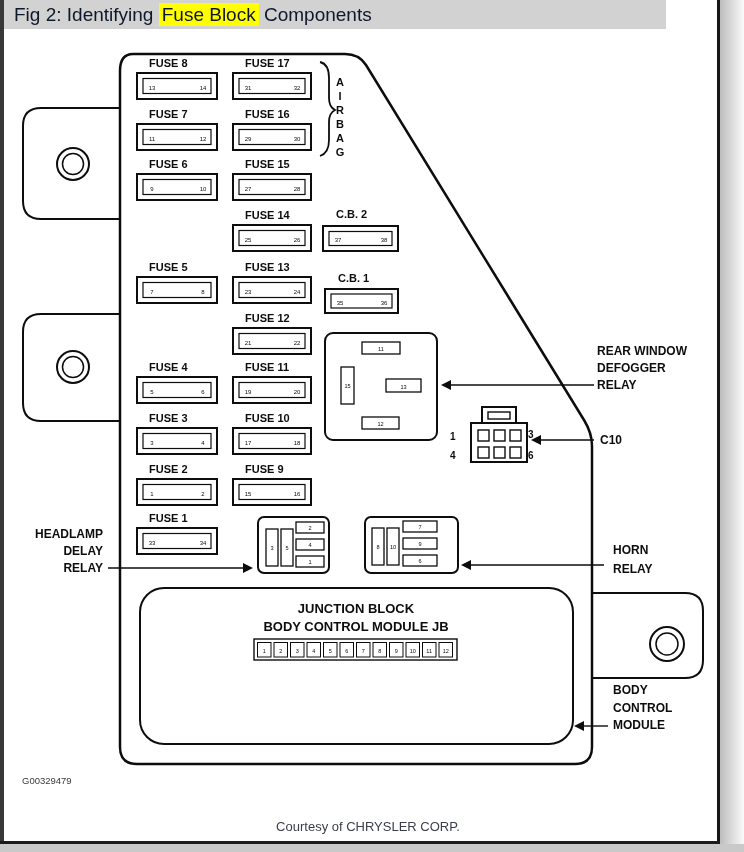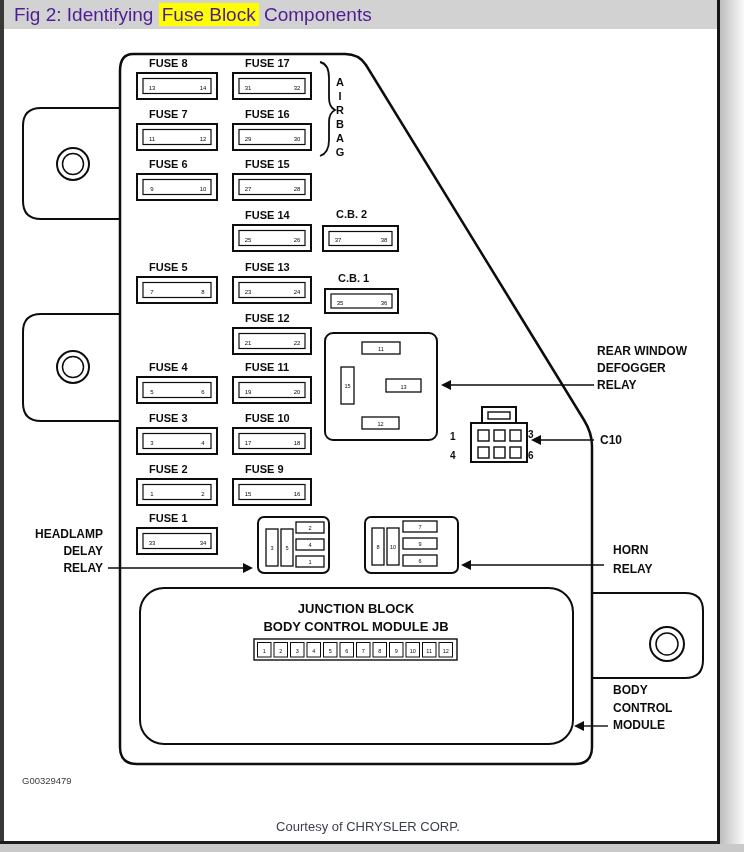--- a/index.html
+++ b/index.html
@@ -2,22 +2,22 @@
 <html><head>
 <meta charset="utf-8">
 <style>
   html,body{margin:0;padding:0;}
   body{
     width:744px;height:852px;position:relative;background:#ffffff;overflow:hidden;
     font-family:"Liberation Sans",sans-serif;
   }
   .left-bar{position:absolute;left:0;top:0;width:4px;height:852px;background:#383838;}
   .titlebar{
-    position:absolute;left:4px;top:0;width:713px;height:29px;background:#d2d2d2;
-    font-size:19px;line-height:29px;color:#4c1d95;white-space:nowrap;
+    position:absolute;left:4px;top:0;width:662px;height:29px;background:#d2d2d2;
+    font-size:19px;line-height:29px;color:#0f172a;white-space:nowrap;
   }
   .titlebar .txt{margin-left:10px;}
   .titlebar .hl{background:#ffff00;padding:1px 3px;}
   .right-edge-line{position:absolute;left:717px;top:0;width:3px;height:844px;background:#161616;}
   .right-shadow{position:absolute;left:720px;top:0;width:24px;height:844px;
     background:linear-gradient(to right,#bdbdbd,#fafafa);}
   .bottom-line{position:absolute;left:0;top:841px;width:720px;height:3px;background:#1c1c1c;}
   .bottom-strip{position:absolute;left:0;top:844px;width:744px;height:8px;background:#c9c9c9;}
   svg{position:absolute;left:0;top:0;}
   svg text{font-family:"Liberation Sans",sans-serif;fill:#0d0d0d;}

